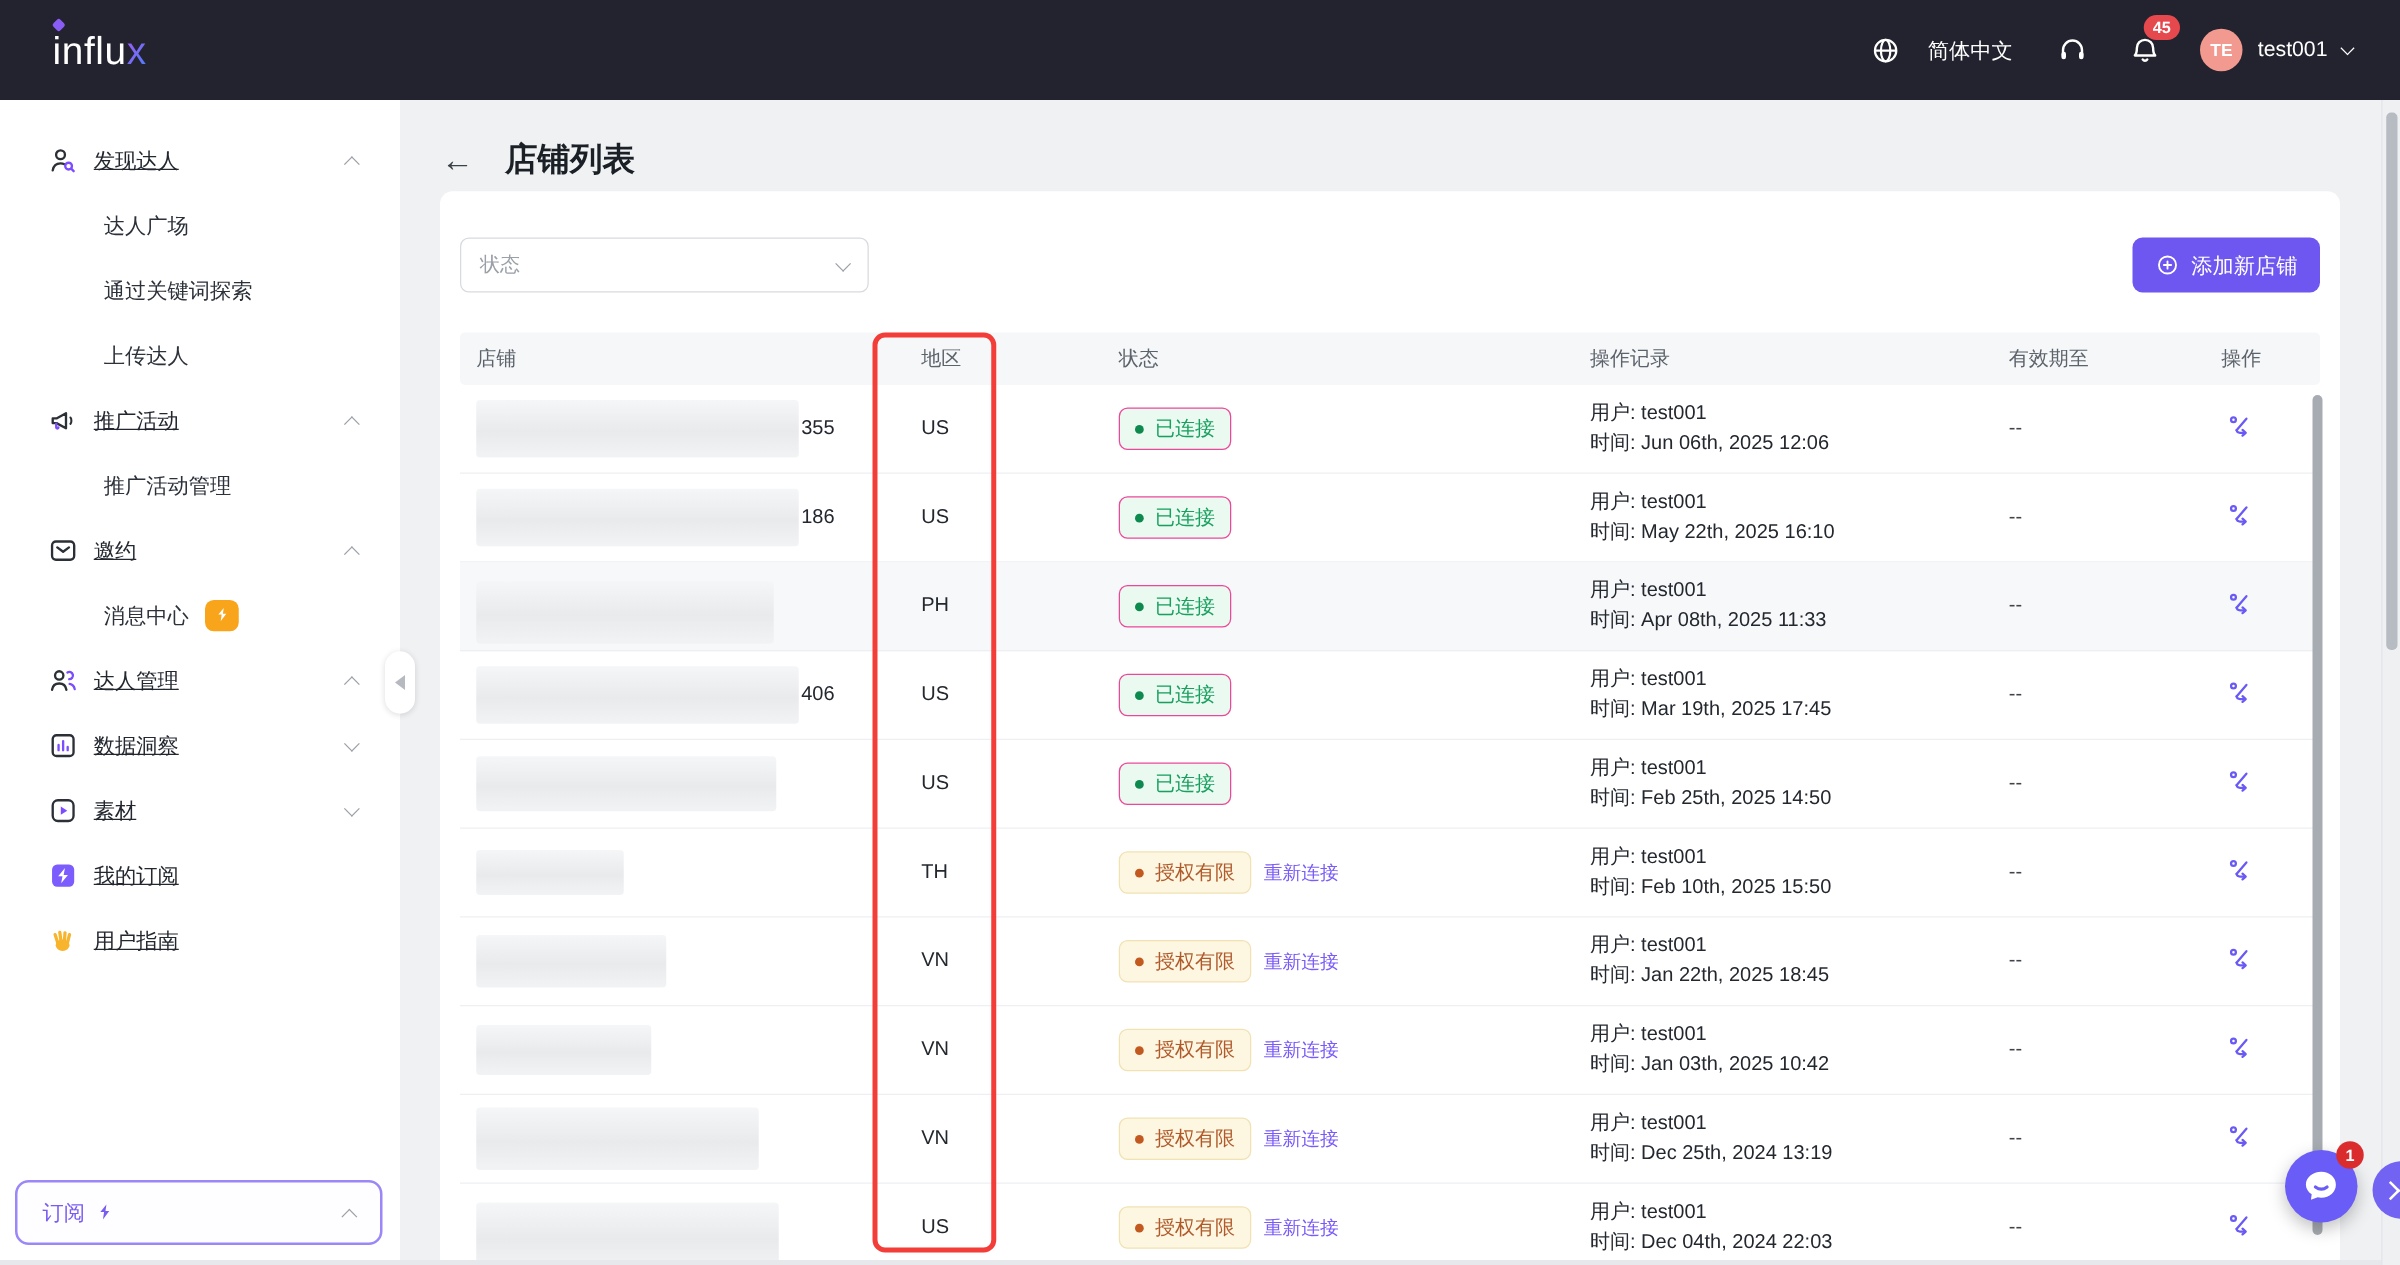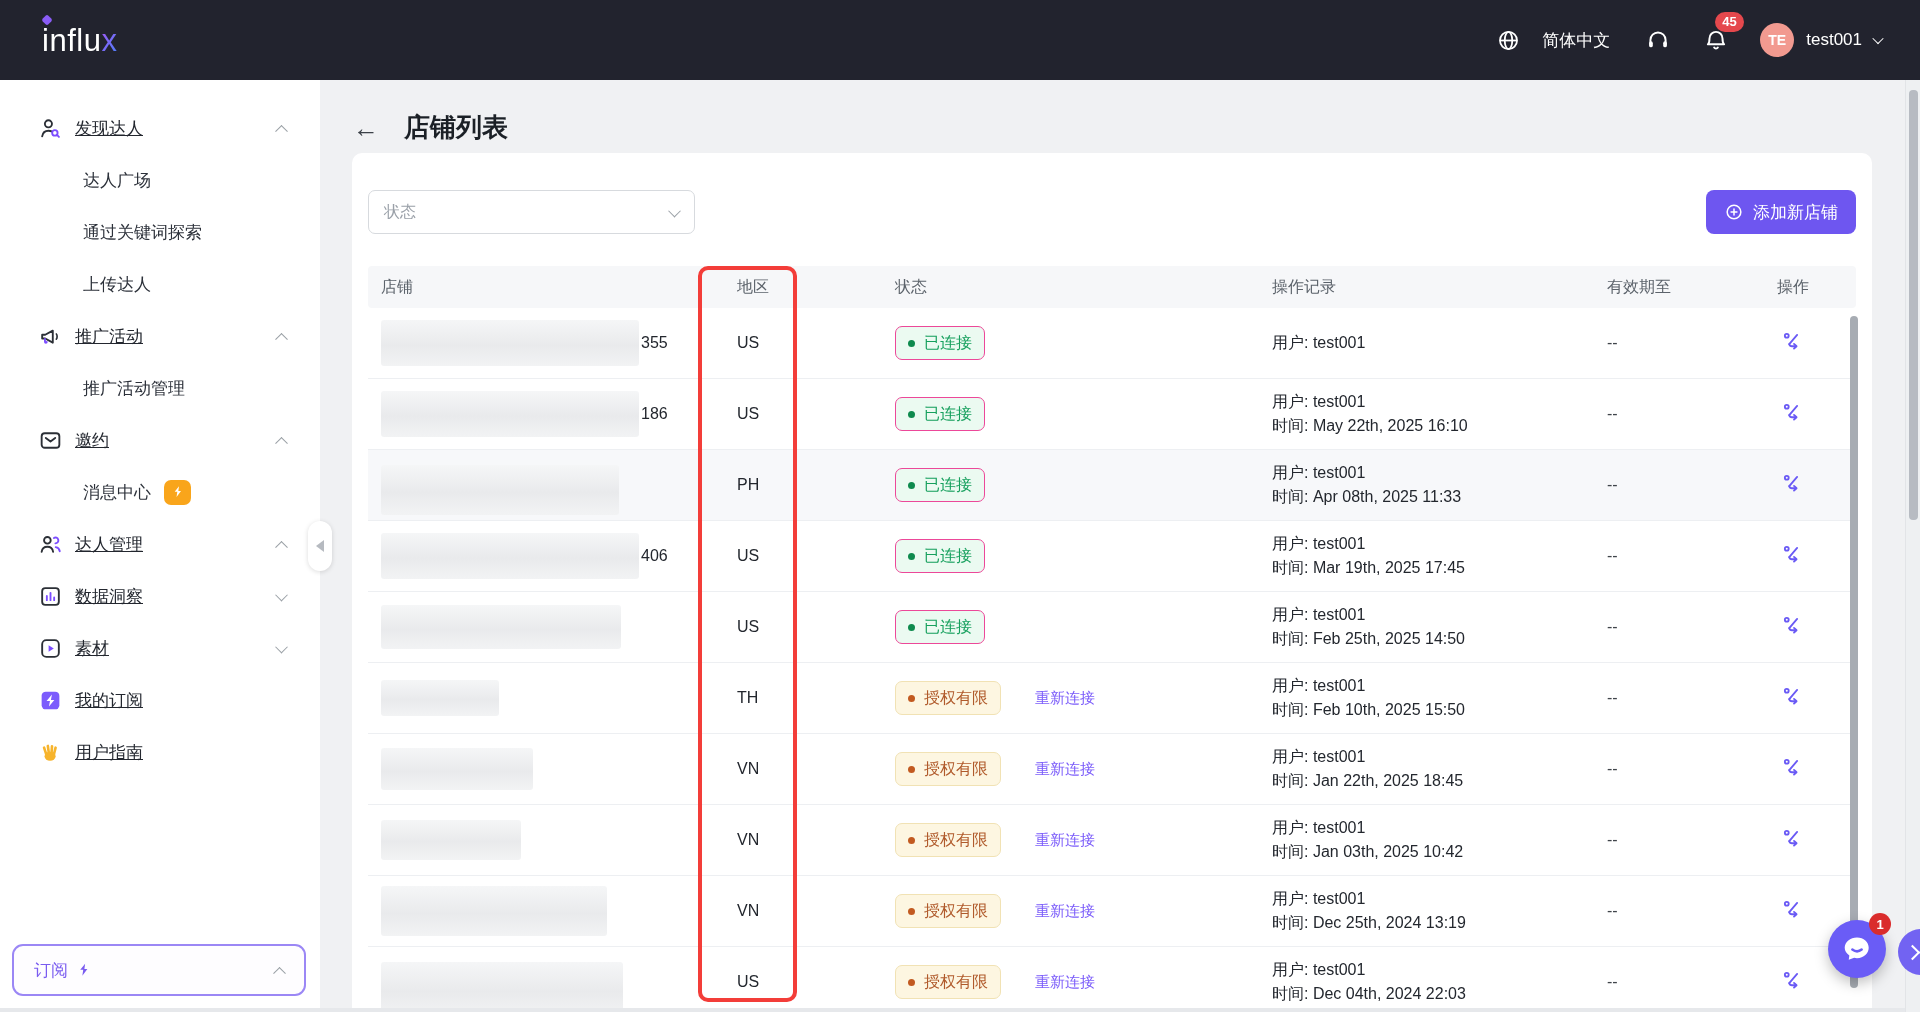--- a/index.html
+++ b/index.html
@@ -61,21 +61,21 @@
   .c-shop{display:flex;align-items:center;padding-left:13px;}
   .mask{display:inline-block;background:linear-gradient(180deg,#f5f6f7 0%,#e9eaec 55%,#f2f3f4 100%);border-radius:3px;}
   .suffix{margin-left:2px;}
   .c-status{display:flex;align-items:center;gap:10px;}
   .pill{display:inline-flex;align-items:center;gap:9px;height:34px;padding:0 12px;border-radius:7px;font-size:16px;box-sizing:border-box;}
   .pill .dot{width:7px;height:7px;border-radius:50%;}
   .pill.green{background:#ebfaf1;border:1px solid #ec4899;color:#17a05e;}
   .pill.green .dot{background:#0e8a4e;}
   .pill.orange{background:#fdf6e1;border:1px solid #f1e2b4;color:#b05a2b;}
   .pill.orange .dot{background:#c25a20;}
-  .relink{color:#7b5cfa;font-size:15px;cursor:pointer;margin-left:24px;}
+  .relink{color:#7b5cfa;font-size:15px;cursor:pointer;}
   .c-record{line-height:24px;}
   .c-expiry{color:#3f444a;}
   .c-action{padding-left:4px;}
   .act-icon{display:inline-flex;width:22px;height:22px;cursor:pointer;}
   .inner-thumb{position:absolute;right:14px;top:163px;width:8px;height:672px;background:#a7acb3;border-radius:4px;}
   
   .red-box{position:absolute;left:698px;top:266px;width:99px;height:736px;border:4px solid #f33d39;border-radius:10px;
     box-sizing:border-box;z-index:40;pointer-events:none;}
   .page-scroll{position:absolute;right:0;top:80px;bottom:0;width:14px;background:#eef0f2;border-left:1px solid #e2e4e7;z-index:50;}
   .page-thumb{position:absolute;right:2px;top:10px;width:9px;height:430px;background:#b7bbc2;border-radius:4px;}
@@ -305,20 +305,21 @@
             </div>
           <div>US</div>
           <div class="c-status">
               <span class="pill green">
                 <i class="dot"></i>
                 <span>已连接</span>
               </span>
             </div>
           <div class="c-record">
               <div>用户: test001</div>
+              <div>时间: Jun 06th, 2025 12:06</div>
             </div>
           <div class="c-expiry">--</div>
           <div class="c-action"><span class="act-icon">
                 <svg viewBox="0 0 24 24" width="22" height="22" fill="none" stroke="#6a5af5" stroke-width="2">
                   <circle cx="6.3" cy="6.3" r="2.1"></circle>
                   <path d="M17.6 5.4L9 15.4" stroke-linecap="round"></path>
                   <path d="M9 15.4c.3 1.6 1.5 2.3 3 2.3h4" stroke-linecap="round"></path>
                   <path d="M14.2 15.2l2.8 2.5-2.8 2.5" stroke-linecap="round" stroke-linejoin="round"></path>
                 </svg>
               </span></div>

